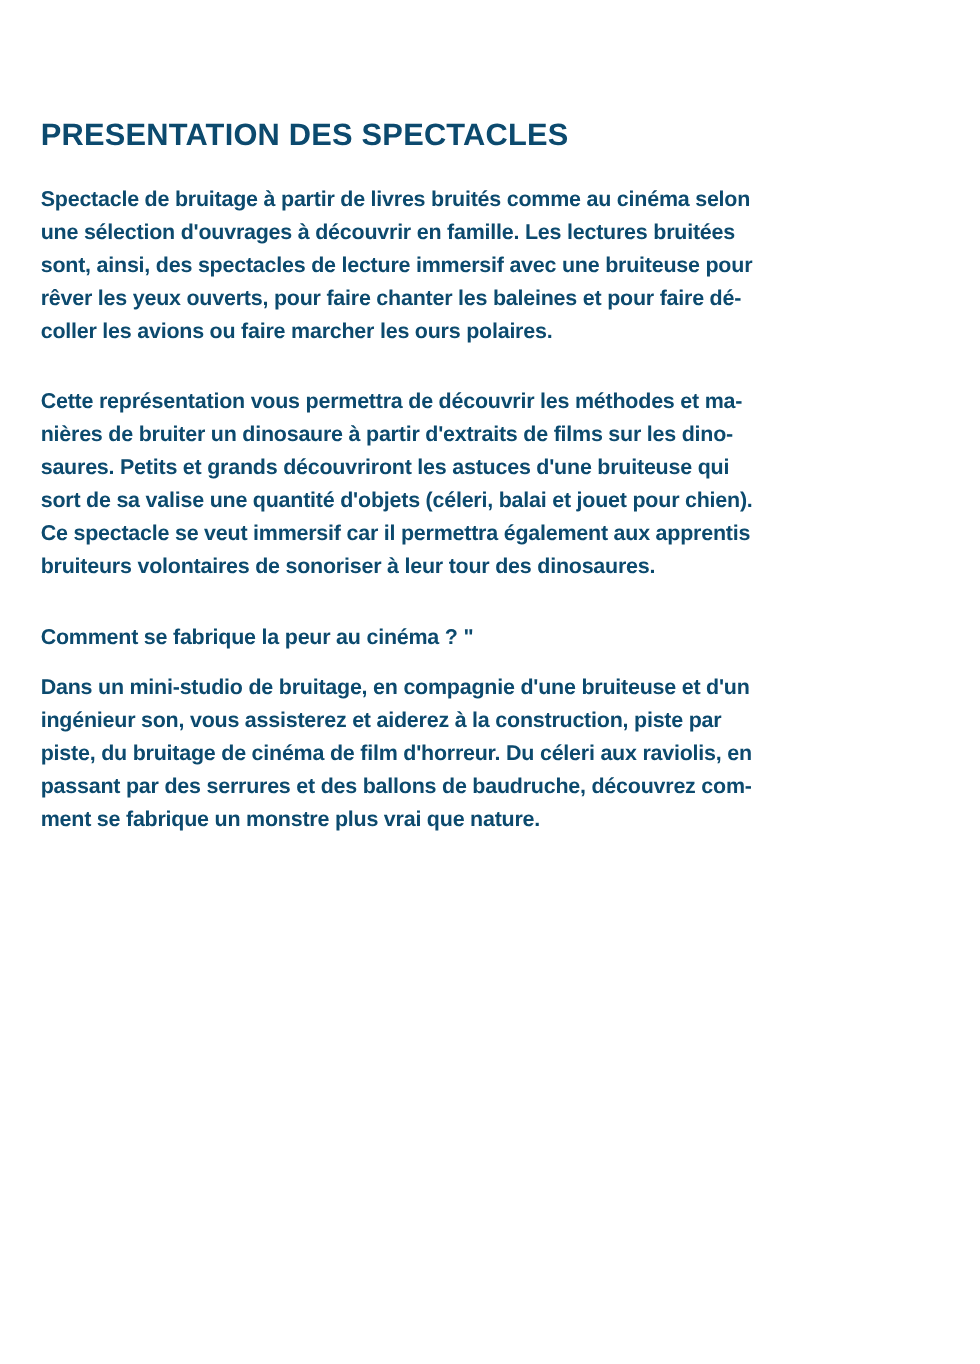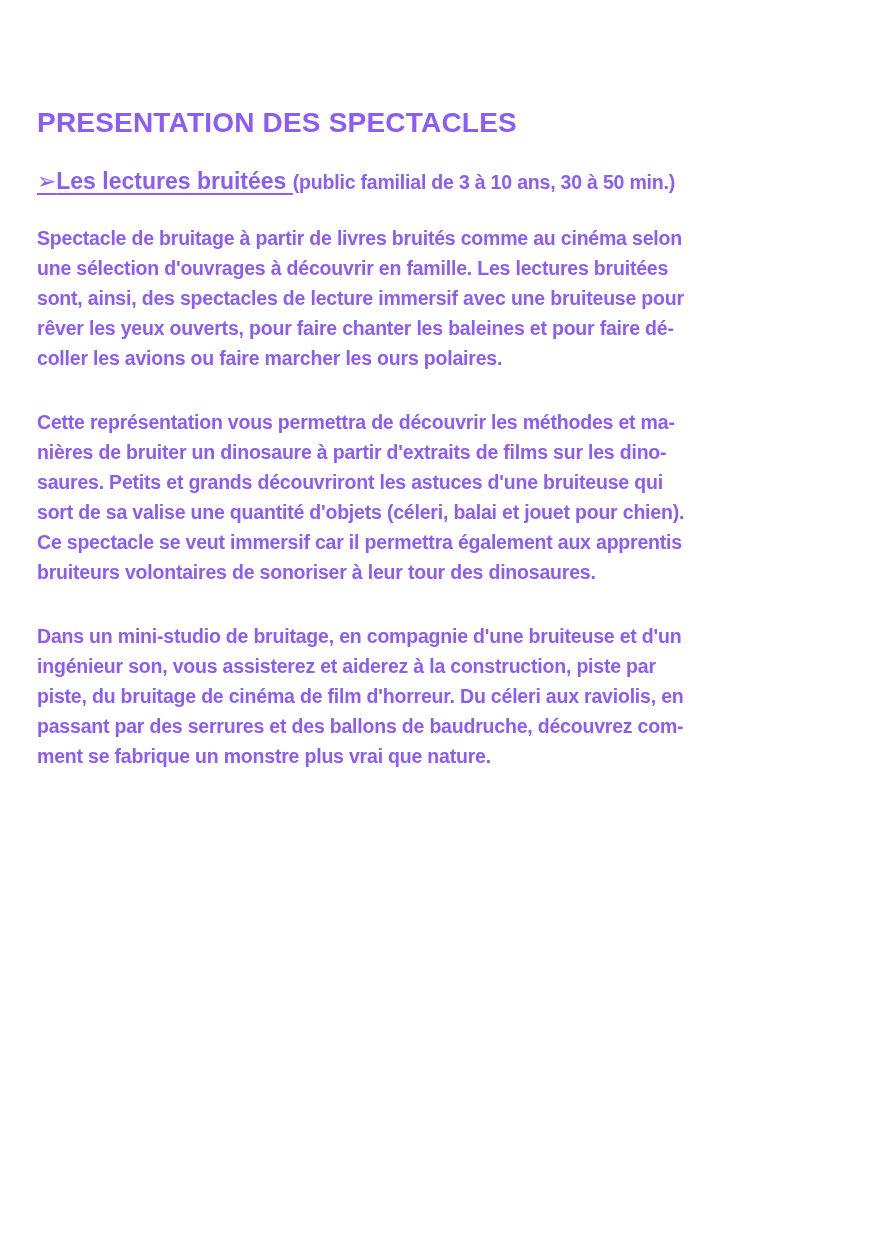--- a/index.html
+++ b/index.html
@@ -5,21 +5,21 @@
   html, body {
     margin: 0;
     padding: 0;
     background: #ffffff;
   }
   .doc {
     position: relative;
     width: 891px;
     height: 1240px;
     background: #ffffff;
-    color: #8b5cf6;
+    color: #0c4a6e;
     font-family: "Liberation Sans", "DejaVu Sans", sans-serif;
     font-weight: 700;
     box-sizing: border-box;
     padding: 106px 37px 0 37px;
     overflow: hidden;
   }
   .doc-title {
     font-size: 28px;
     line-height: 34px;
     letter-spacing: 0.2px;
@@ -52,40 +52,38 @@
   .para.mb-sm { margin-bottom: 16px; }
 </style>
 </head>
 <body>
 
 <div class="doc">
 
   <h1 class="doc-title">PRESENTATION DES SPECTACLES</h1>
 
   <div class="section">
-    <h2 class="section-heading">
-      <span class="heading-underline"><span class="arrow-bullet">➢</span><span>Les lectures bruitées </span></span><span class="heading-note">(public familial de 3 à 10 ans, 30 à 50 min.)</span>
-    </h2>
     <p class="para">Spectacle de bruitage à partir de livres bruités comme au cinéma selon
 une sélection d'ouvrages à découvrir en famille. Les lectures bruitées
 sont, ainsi, des spectacles de lecture immersif avec une bruiteuse pour
 rêver les yeux ouverts, pour faire chanter les baleines et pour faire dé-
 coller les avions ou faire marcher les ours polaires.</p>
   </div>
 
   <div class="section">
     <p class="para">Cette représentation vous permettra de découvrir les méthodes et ma-
 nières de bruiter un dinosaure à partir d'extraits de films sur les dino-
 saures. Petits et grands découvriront les astuces d'une bruiteuse qui
 sort de sa valise une quantité d'objets (céleri, balai et jouet pour chien).
 Ce spectacle se veut immersif car il permettra également aux apprentis
 bruiteurs volontaires de sonoriser à leur tour des dinosaures.</p>
   </div>
 
   <div class="section">
+    <p class="para mb-sm">Comment se fabrique la peur au cinéma ? "</p>
     <p class="para">Dans un mini-studio de bruitage, en compagnie d'une bruiteuse et d'un
 ingénieur son, vous assisterez et aiderez à la construction, piste par
 piste, du bruitage de cinéma de film d'horreur. Du céleri aux raviolis, en
 passant par des serrures et des ballons de baudruche, découvrez com-
 ment se fabrique un monstre plus vrai que nature.</p>
   </div>
 
 </div>
 
 </body></html>

